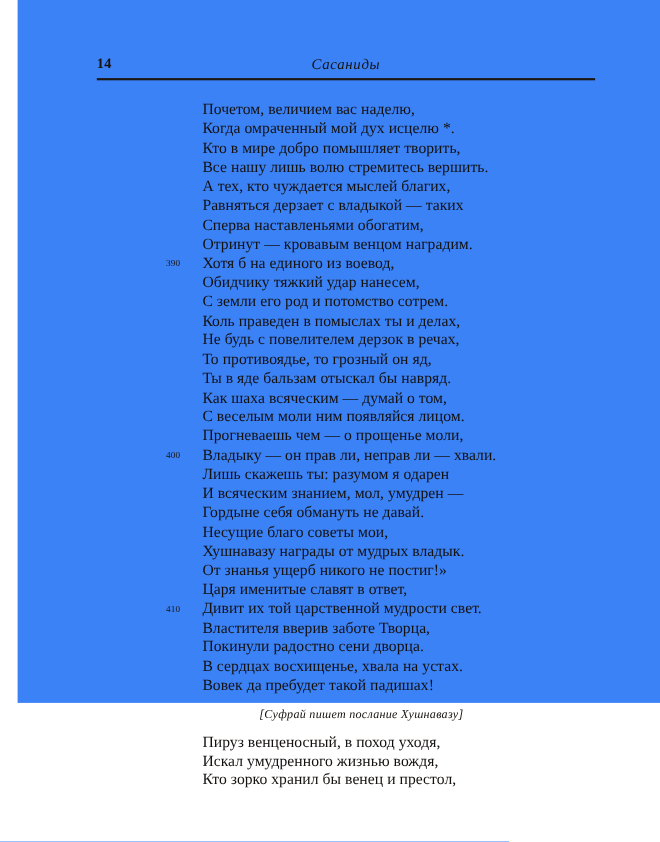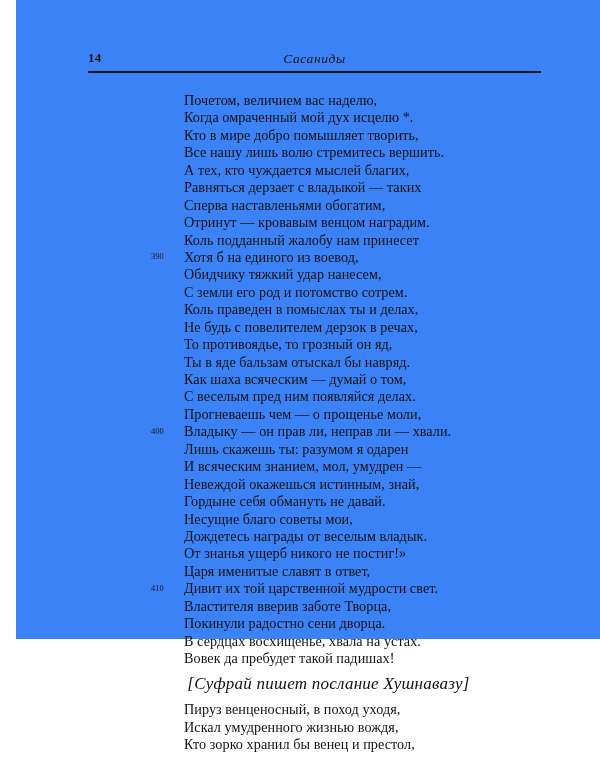--- a/index.html
+++ b/index.html
@@ -93,21 +93,21 @@
     color: #1a1714;
   }
 
   
   .section-head {
     position: relative;
     height: 34px;
     line-height: 34px;
     text-align: center;
     font-style: italic;
-    font-size: 17px;
+    font-size: 11px;
     letter-spacing: 0.25px;
     color: #14110f;
     white-space: pre;
     padding-left: 28px;
   }
 
   .spacer-top { height: 6px; }
 </style>
 </head>
 <body>
@@ -124,38 +124,36 @@
     <div class="spacer-top"></div>
     <div id="lines-before">
         <div class="verse-line"><span class="txt">Почетом, величием вас наделю,</span></div>
         <div class="verse-line"><span class="txt">Когда омраченный мой дух исцелю *.</span></div>
         <div class="verse-line"><span class="txt">Кто в мире добро помышляет творить,</span></div>
         <div class="verse-line"><span class="txt">Все нашу лишь волю стремитесь вершить.</span></div>
         <div class="verse-line"><span class="txt">А тех, кто чуждается мыслей благих,</span></div>
         <div class="verse-line"><span class="txt">Равняться дерзает с владыкой — таких</span></div>
         <div class="verse-line"><span class="txt">Сперва наставленьями обогатим,</span></div>
         <div class="verse-line"><span class="txt">Отринут — кровавым венцом наградим.</span></div>
-        <div class="verse-line"><span class="txt">Коль подданный жалобу нам принесет</span></div>
         <div class="verse-line"><span class="num">390</span><span class="txt">Хотя б на единого из воевод,</span></div>
         <div class="verse-line"><span class="txt">Обидчику тяжкий удар нанесем,</span></div>
         <div class="verse-line"><span class="txt">С земли его род и потомство сотрем.</span></div>
         <div class="verse-line"><span class="txt">Коль праведен в помыслах ты и делах,</span></div>
         <div class="verse-line"><span class="txt">Не будь с повелителем дерзок в речах,</span></div>
         <div class="verse-line"><span class="txt">То противоядье, то грозный он яд,</span></div>
         <div class="verse-line"><span class="txt">Ты в яде бальзам отыскал бы навряд.</span></div>
         <div class="verse-line"><span class="txt">Как шаха всяческим — думай о том,</span></div>
-        <div class="verse-line"><span class="txt">С веселым пред ним появляйся делах.</span></div>
+        <div class="verse-line"><span class="txt">С веселым моли ним появляйся лицом.</span></div>
         <div class="verse-line"><span class="txt">Прогневаешь чем — о прощенье моли,</span></div>
         <div class="verse-line"><span class="num">400</span><span class="txt">Владыку — он прав ли, неправ ли — хвали.</span></div>
         <div class="verse-line"><span class="txt">Лишь скажешь ты: разумом я одарен</span></div>
         <div class="verse-line"><span class="txt">И всяческим знанием, мол, умудрен —</span></div>
-        <div class="verse-line"><span class="txt">Невеждой окажешься истинным, знай,</span></div>
         <div class="verse-line"><span class="txt">Гордыне себя обмануть не давай.</span></div>
         <div class="verse-line"><span class="txt">Несущие благо советы мои,</span></div>
-        <div class="verse-line"><span class="txt">Дождетесь награды от веселым владык.</span></div>
+        <div class="verse-line"><span class="txt">Хушнавазу награды от мудрых владык.</span></div>
         <div class="verse-line"><span class="txt">От знанья ущерб никого не постиг!»</span></div>
         <div class="verse-line"><span class="txt">Царя именитые славят в ответ,</span></div>
         <div class="verse-line"><span class="num">410</span><span class="txt">Дивит их той царственной мудрости свет.</span></div>
         <div class="verse-line"><span class="txt">Властителя вверив заботе Творца,</span></div>
         <div class="verse-line"><span class="txt">Покинули радостно сени дворца.</span></div>
         <div class="verse-line"><span class="txt">В сердцах восхищенье, хвала на устах.</span></div>
         <div class="verse-line"><span class="txt">Вовек да пребудет такой падишах!</span></div>
       </div>
     <div class="section-head">[Суфрай пишет послание Хушнавазу]</div>
     <div id="lines-after">

